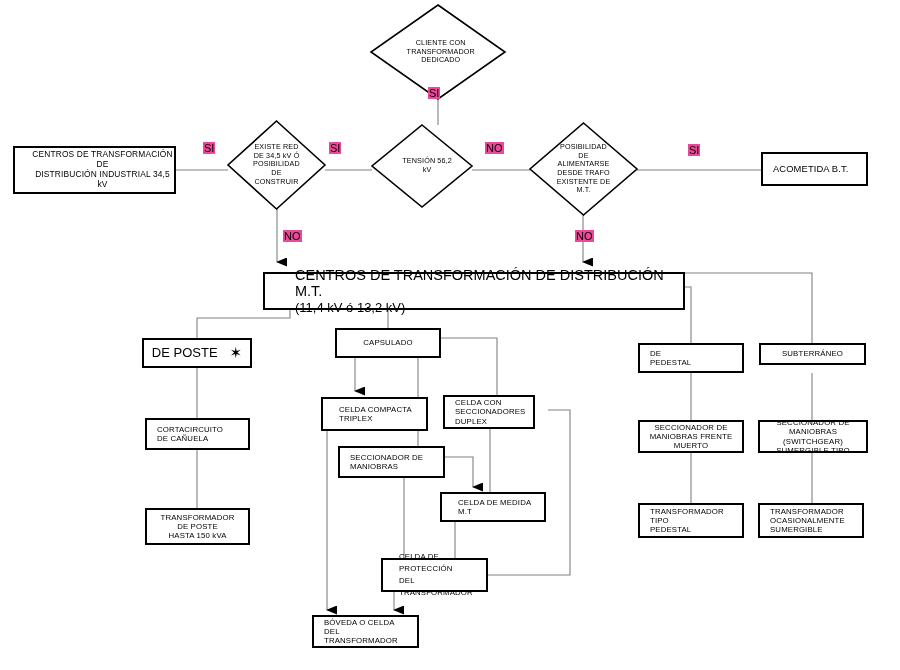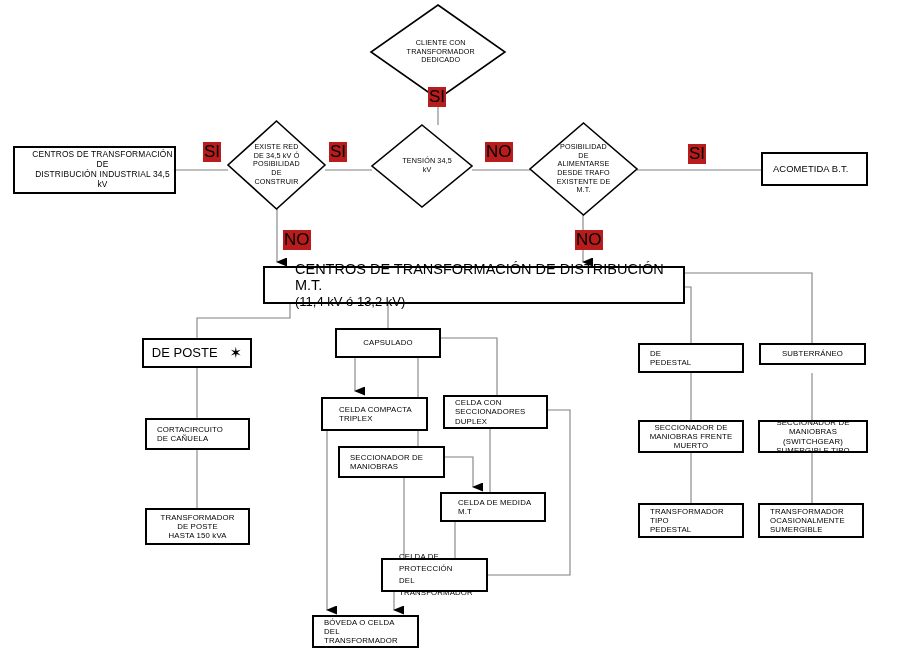--- a/index.html
+++ b/index.html
@@ -62,25 +62,25 @@
     top: 50%;
     transform: translate(-50%, -50%);
     text-align: center;
     line-height: 1.2;
     white-space: pre-line;
     width: 86%;
     z-index: 2;
   }
   .dlabel {
     position: absolute;
-    font-size: 17px;
+    font-size: 11px;
     font-family: "Liberation Sans", sans-serif;
     color: #000;
     z-index: 4;
-    background: #b91c1c;
+    background: #ec4899;
     padding: 0 1px;
     text-align: right;
   }
   .star { font-size: 15px; }
 </style>
 </head>
 <body>
 
 <div id="canvas">
 
@@ -173,21 +173,21 @@
 DE 34,5 kV Ó
 POSIBILIDAD
 DE
 CONSTRUIR</div>
   </div>
 
   <div class="diamond" style="left:371px; top:124px; width:102px; height:84px;">
     <svg width="102" height="84" viewBox="0 0 102 84">
       <polygon points="51,1 101,42 51,83 1,42" fill="#ffffff" stroke="#000000" stroke-width="1.6"></polygon>
     </svg>
-    <div class="dtxt fs7 t-left" style="left:55%; width:70%;">TENSIÓN 34,5
+    <div class="dtxt fs7 t-left" style="left:55%; width:70%;">TENSIÓN 56,2
 kV</div>
   </div>
 
   <div class="diamond" style="left:529px; top:122px; width:109px; height:94px;">
     <svg width="109" height="94" viewBox="0 0 109 94">
       <polygon points="54.5,1 108,47 54.5,93 1,47" fill="#ffffff" stroke="#000000" stroke-width="1.6"></polygon>
     </svg>
     <div class="dtxt fs7 t-center" style="width:96%;">POSIBILIDAD
 DE
 ALIMENTARSE
@@ -198,21 +198,21 @@
 
   <div class="box pad-l8" style="left:13px; top:146px; width:163px; height:48px;">
     <div class="txt fs8 t-center">CENTROS DE TRANSFORMACIÓN  DE
 DISTRIBUCIÓN INDUSTRIAL 34,5 kV</div>
   </div>
 
   <div class="box pad-l10" style="left:761px; top:152px; width:107px; height:34px;align-items:center;">
     <div class="txt fs9 t-left">ACOMETIDA B.T.</div>
   </div>
 
-  <div class="box" style="left:263px; top:266px; width:422px; height:38px;">
+  <div class="box" style="left:263px; top:272px; width:422px; height:38px;">
     <div style="padding-left:30px;">
       <div class="fs14">CENTROS DE TRANSFORMACIÓN  DE DISTRIBUCIÓN M.T.</div>
       <div class="fs13" style="margin-top:1px;">(11,4 kV   ó 13,2 kV)</div>
     </div>
   </div>
 
   <div class="box" style="left:142px; top:338px; width:110px; height:30px;">
     <div class="txt t-center" style="display:flex; align-items:center; justify-content:center; gap:12px;">
       <span class="fs13">DE POSTE</span>
       <span class="star">✶</span>
@@ -235,21 +235,21 @@
   <div class="box pad-l10" style="left:145px; top:418px; width:105px; height:32px;">
     <div class="txt fs75 t-left">CORTACIRCUITO
 DE CAÑUELA</div>
   </div>
 
   <div class="box pad-l8" style="left:305px; top:397px; width:107px; height:34px;margin-left:16px;">
     <div class="txt fs75 t-left">CELDA    COMPACTA
      TRIPLEX</div>
   </div>
 
-  <div class="box pad-l10" style="left:443px; top:395px; width:105px; height:34px;">
+  <div class="box pad-l10" style="left:443px; top:395px; width:92px; height:34px;">
     <div class="txt fs75 t-left">CELDA CON
 SECCIONADORES
 DUPLEX</div>
   </div>
 
   <div class="box pad-l10" style="left:338px; top:446px; width:107px; height:32px;">
     <div class="txt fs75 t-left">SECCIONADOR DE
 MANIOBRAS</div>
   </div>
 

